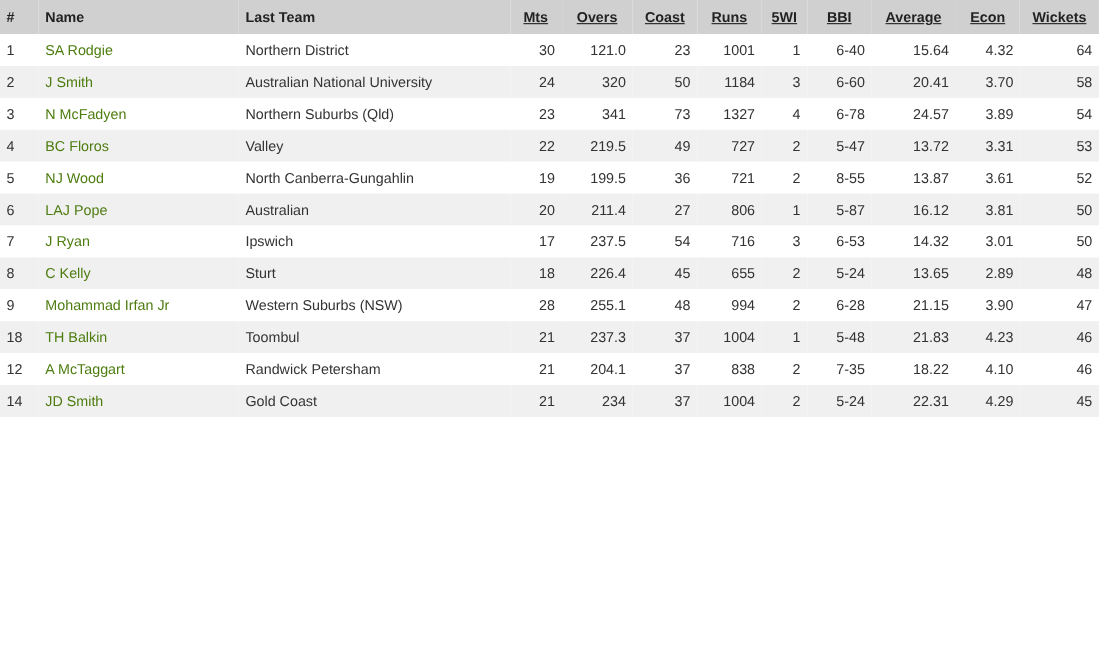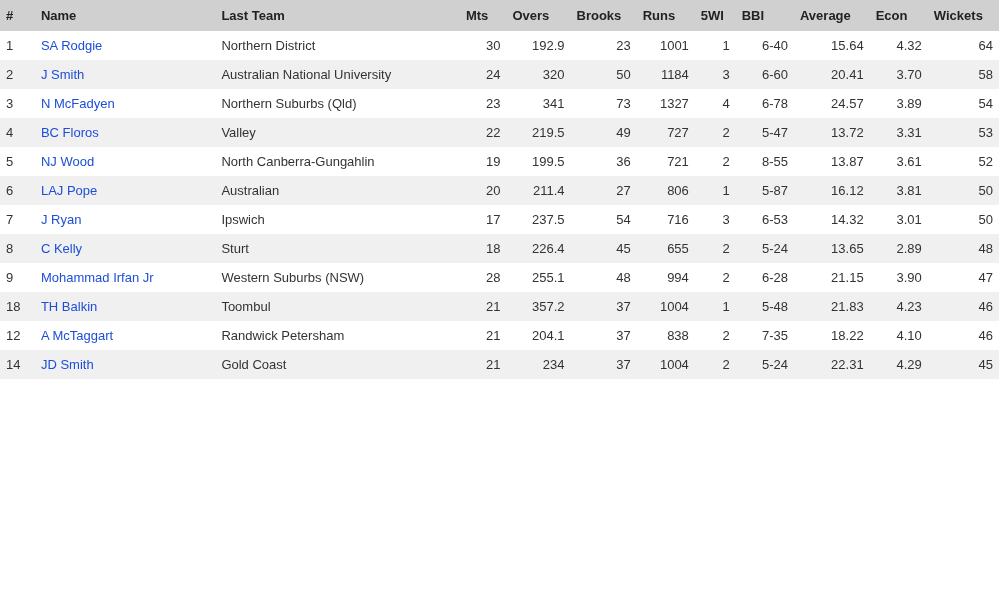--- a/index.html
+++ b/index.html
@@ -17,38 +17,39 @@
       background: #d0d0d0;
     }
     thead th {
       padding: 8px 6px;
       text-align: left;
       font-weight: bold;
       color: #222;
       white-space: nowrap;
     }
     thead th.num {
-      text-align: left;
+      text-align: center;
+      text-decoration: underline;
     }
     tbody tr:nth-child(even) {
       background: #f0f0f0;
     }
     tbody tr:nth-child(odd) {
       background: #ffffff;
     }
     tbody td {
       padding: 7px 6px;
       color: #333;
       white-space: nowrap;
     }
     tbody td.num {
       text-align: right;
     }
     tbody td.name {
-      color: #1d4ed8;
+      color: #4d7c0f;
       font-weight: normal;
     }
     tbody td.rank {
       color: #333;
     }
     .col-hash { width: 30px; }
     .col-name { width: 155px; }
     .col-team { width: 210px; }
     .col-mts { width: 40px; text-align: right; }
     .col-overs { width: 55px; text-align: right; }
@@ -64,36 +65,36 @@
 <body>
 
 <table>
   <thead>
     <tr>
       <th class="col-hash">#</th>
       <th class="col-name">Name</th>
       <th class="col-team">Last Team</th>
       <th class="col-mts num">Mts</th>
       <th class="col-overs num">Overs</th>
-      <th class="col-maids num">Brooks</th>
+      <th class="col-maids num">Coast</th>
       <th class="col-runs num">Runs</th>
       <th class="col-5wi num">5WI</th>
       <th class="col-bbi num">BBI</th>
       <th class="col-avg num">Average</th>
       <th class="col-econ num">Econ</th>
       <th class="col-wkts num">Wickets</th>
     </tr>
   </thead>
   <tbody id="table-body">
   <tr>
         <td class="col-hash rank">1</td>
         <td class="col-name name">SA Rodgie</td>
         <td class="col-team">Northern District</td>
         <td class="col-mts num">30</td>
-        <td class="col-overs num">192.9</td>
+        <td class="col-overs num">121.0</td>
         <td class="col-maids num">23</td>
         <td class="col-runs num">1001</td>
         <td class="col-5wi num">1</td>
         <td class="col-bbi num">6-40</td>
         <td class="col-avg num">15.64</td>
         <td class="col-econ num">4.32</td>
         <td class="col-wkts num">64</td>
       </tr>
       <tr>
         <td class="col-hash rank">2</td>
@@ -205,21 +206,21 @@
         <td class="col-bbi num">6-28</td>
         <td class="col-avg num">21.15</td>
         <td class="col-econ num">3.90</td>
         <td class="col-wkts num">47</td>
       </tr>
       <tr>
         <td class="col-hash rank">18</td>
         <td class="col-name name">TH Balkin</td>
         <td class="col-team">Toombul</td>
         <td class="col-mts num">21</td>
-        <td class="col-overs num">357.2</td>
+        <td class="col-overs num">237.3</td>
         <td class="col-maids num">37</td>
         <td class="col-runs num">1004</td>
         <td class="col-5wi num">1</td>
         <td class="col-bbi num">5-48</td>
         <td class="col-avg num">21.83</td>
         <td class="col-econ num">4.23</td>
         <td class="col-wkts num">46</td>
       </tr>
       <tr>
         <td class="col-hash rank">12</td>

